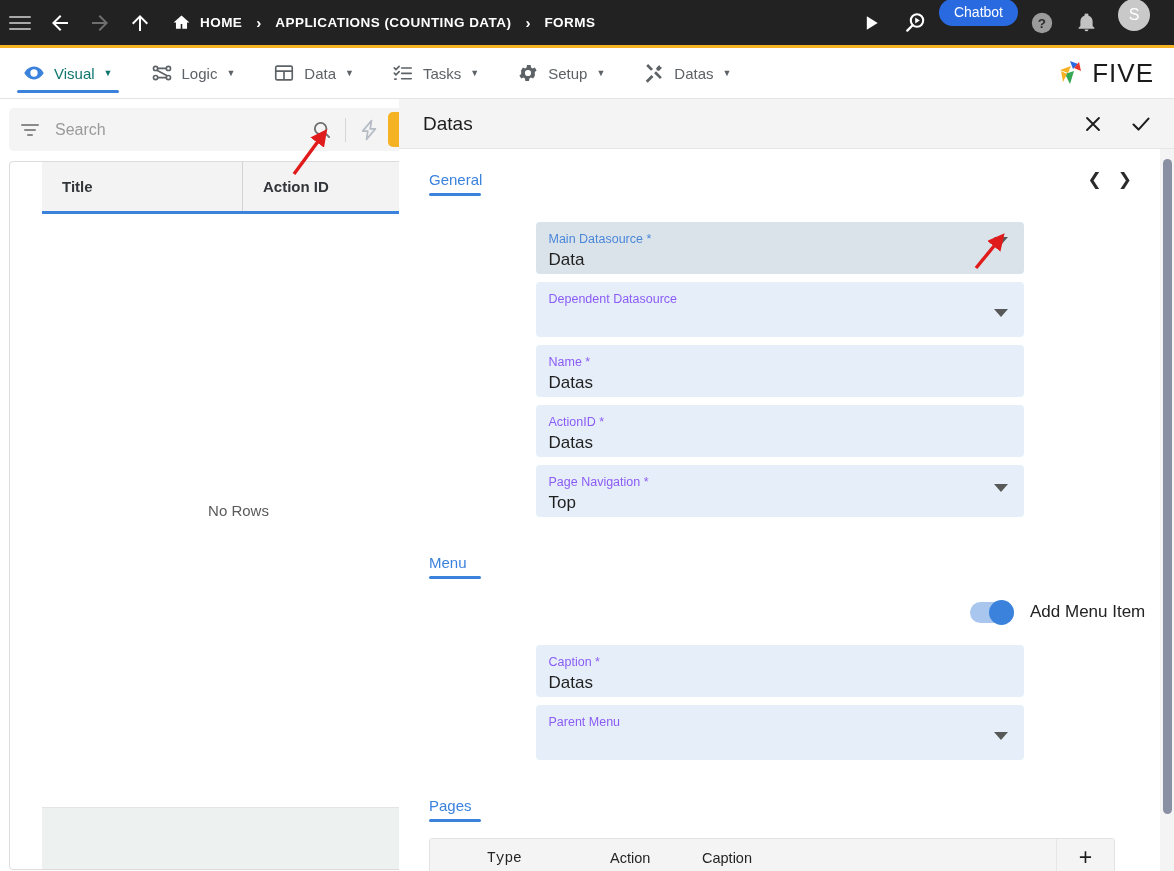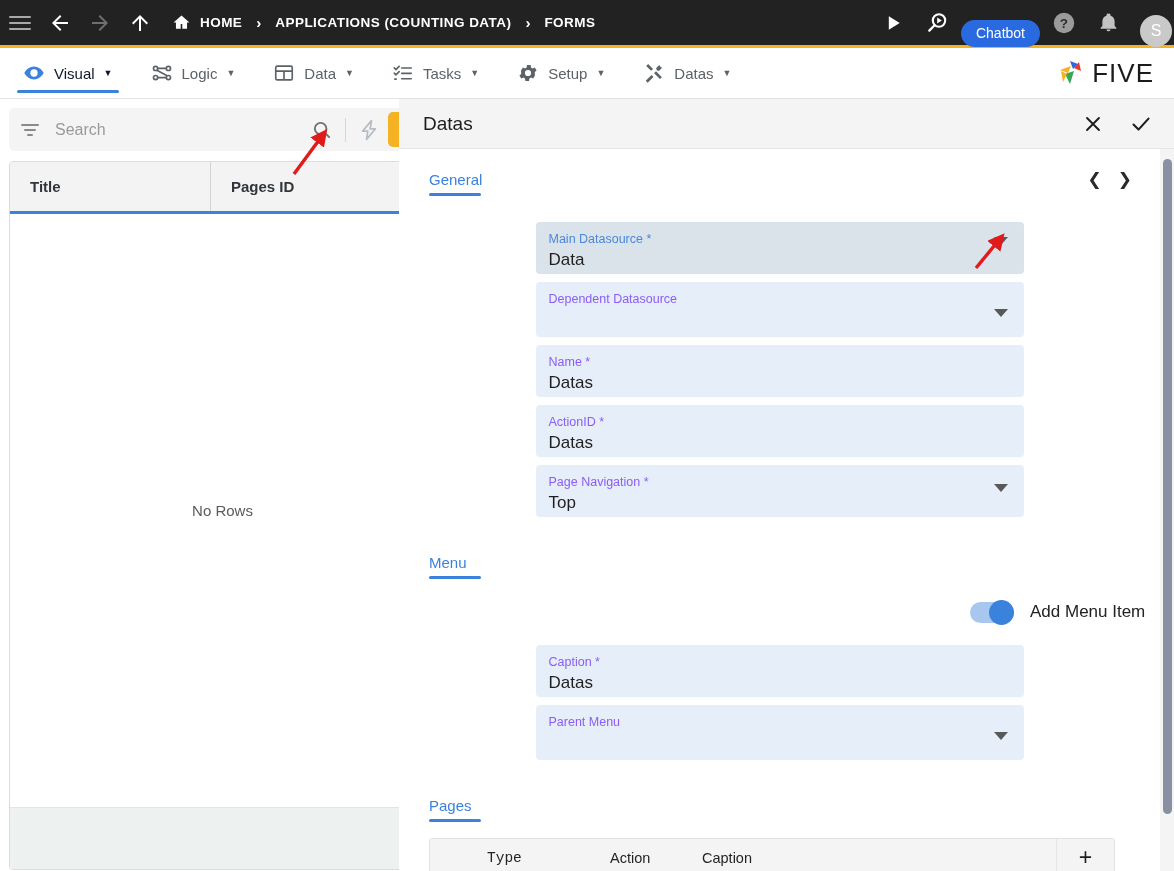--- a/index.html
+++ b/index.html
@@ -23,21 +23,21 @@
     color: #ffffff; flex: 0 0 auto;
   }
   .tb-icon.dim { color: #6f6f6f; }
   .hamburger { display: flex; flex-direction: column; gap: 4px; width: 22px; }
   .hamburger i { display: block; height: 2px; background: #a8a8a8; border-radius: 1px; }
   .crumb {
     color: #ffffff; font-size: 13.5px; font-weight: bold; letter-spacing: .45px;
     display: flex; align-items: center; gap: 9px; white-space: nowrap;
   }
   .crumb-sep { color: #ffffff; font-size: 15px; padding: 0 14px; font-weight: bold; }
-  .tb-right { margin-left: auto; display: flex; align-items: flex-end; gap: 4px; padding-right: 2px; }
+  .tb-right { margin-left: auto; display: flex; align-items: flex-start; gap: 4px; padding-right: 24px; }
   .chatbot-btn {
     background: #2a6ae0; color: #fff; font-size: 14px; border-radius: 14px;
     padding: 5px 15px 6px; border: none; cursor: pointer; font-family: inherit;
   }
   .avatar {
     width: 32px; height: 32px; border-radius: 50%; background: #c9c9c9;
     color: #ffffff; font-size: 16px; display: flex; align-items: center; justify-content: center;
     margin-left: 8px;
   }
 
@@ -46,21 +46,21 @@
     position: absolute; top: 48px; left: 0; width: 1174px; height: 51px;
     background: #ffffff; display: flex; align-items: center;
     border-bottom: 1px solid #e3e3e3;
   }
   .menu-item {
     display: flex; align-items: center; gap: 9px; height: 51px;
     padding: 0 6px; margin-right: 26px; color: #5d6266; font-size: 15px;
     cursor: pointer; position: relative;
   }
   .menu-item:first-child { margin-left: 17px; }
-  .menu-item.active { color: #0f172a; }
+  .menu-item.active { color: #0f766e; }
   .menu-item.active::after {
     content: ""; position: absolute; left: 0; right: 0; bottom: 6px;
     height: 3px; background: #3b82dd; border-radius: 2px;
   }
   .caret { font-size: 9px; }
   .five-logo { margin-left: auto; padding-right: 20px; display: flex; align-items: center; gap: 4px; }
   .five-word { font-size: 26px; letter-spacing: 1px; color: #1b1b1b; font-weight: 400; }
 
   
   .left-panel {
@@ -86,21 +86,21 @@
   .bolt-btn { width: 34px; display: flex; align-items: center; justify-content: center; cursor: pointer; }
   .plus-btn {
     width: 43px; height: 35px; background: #f5b324; border-radius: 5px;
     display: flex; align-items: center; justify-content: center;
     color: #3c3c3c; font-size: 25px; cursor: pointer; margin-left: 2px; line-height: 1;
   }
 
   .grid-card {
     position: absolute; top: 62px; left: 9px; right: 9px; bottom: 1px;
     border: 1px solid #dcdcdc; border-radius: 4px; background: #ffffff;
-    display: flex; flex-direction: column; overflow: hidden;
+    display: flex; flex-direction: column; overflow: hidden; padding-left: 32px;
   }
   .grid-head {
     height: 52px; background: #f3f3f3; display: flex; align-items: center;
     border-bottom: 3px solid #3b82dd; flex: 0 0 auto;
   }
   .grid-head .col {
     font-size: 15px; font-weight: bold; color: #32363a; padding-left: 20px;
     position: relative; display: flex; align-items: center; height: 100%;
   }
   .grid-head .col.c1 { width: 200px; }
@@ -353,21 +353,21 @@
       <svg width="24" height="24" viewBox="0 0 24 24" fill="none" stroke="#b6bcc4" stroke-width="1.7" stroke-linejoin="round">
         <path d="M14.5 2.6L5.6 13.1h5.2L9.5 21.4l8.9-10.5h-5.2z"></path>
       </svg>
     </span>
     <span class="plus-btn">+</span>
   </div>
 
   <div class="grid-card">
     <div class="grid-head">
       <div class="col c1">Title</div>
-      <div class="col c2">Pages ID</div>
+      <div class="col c2">Action ID</div>
     </div>
     <div class="grid-body">
       <span class="no-rows">No Rows</span>
     </div>
     <div class="grid-foot"></div>
   </div>
 </div>
 
 <div class="right-panel">
 

